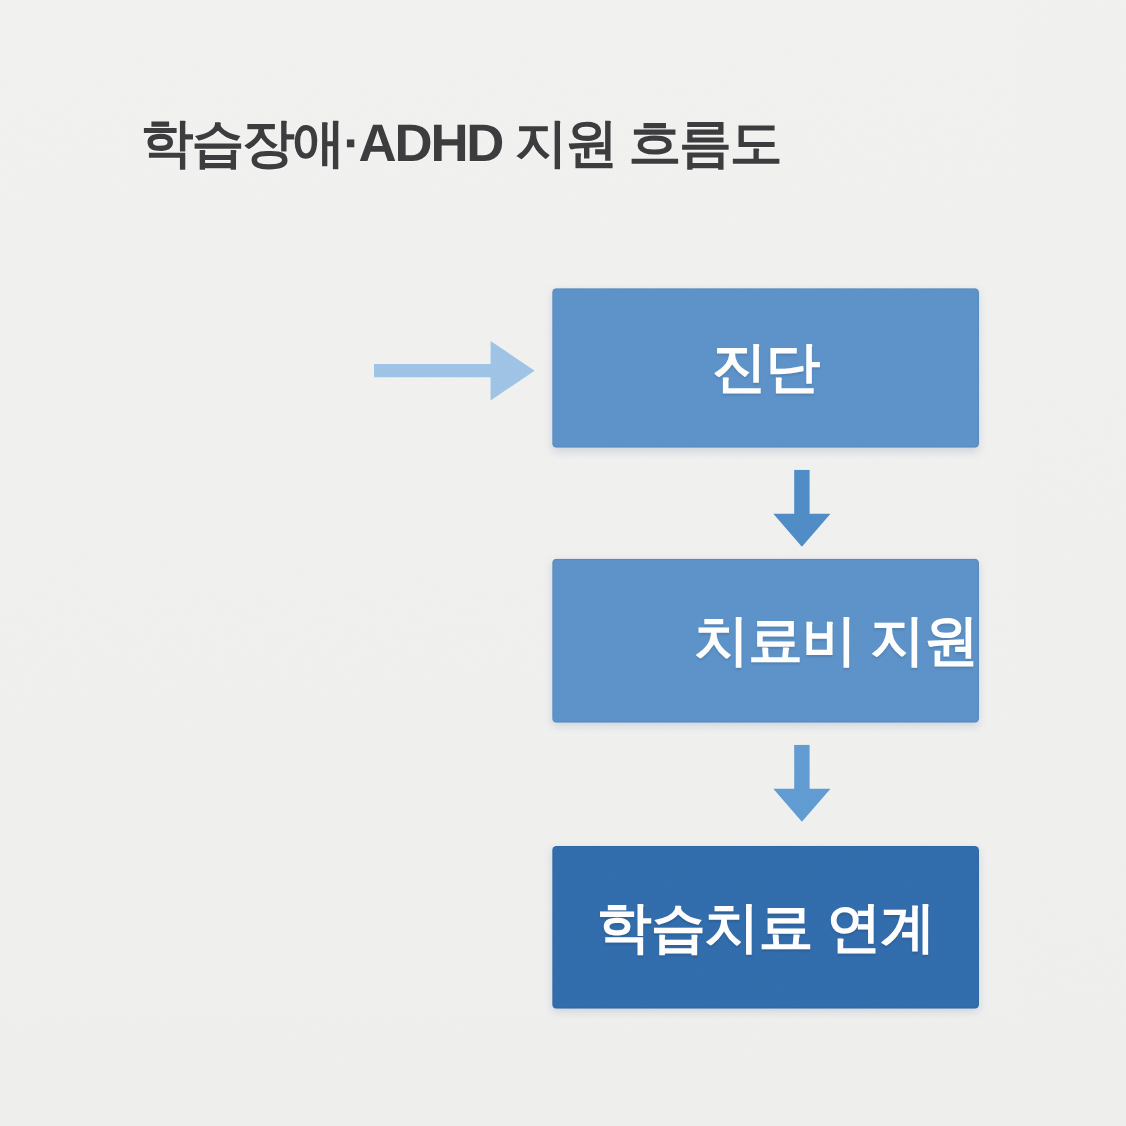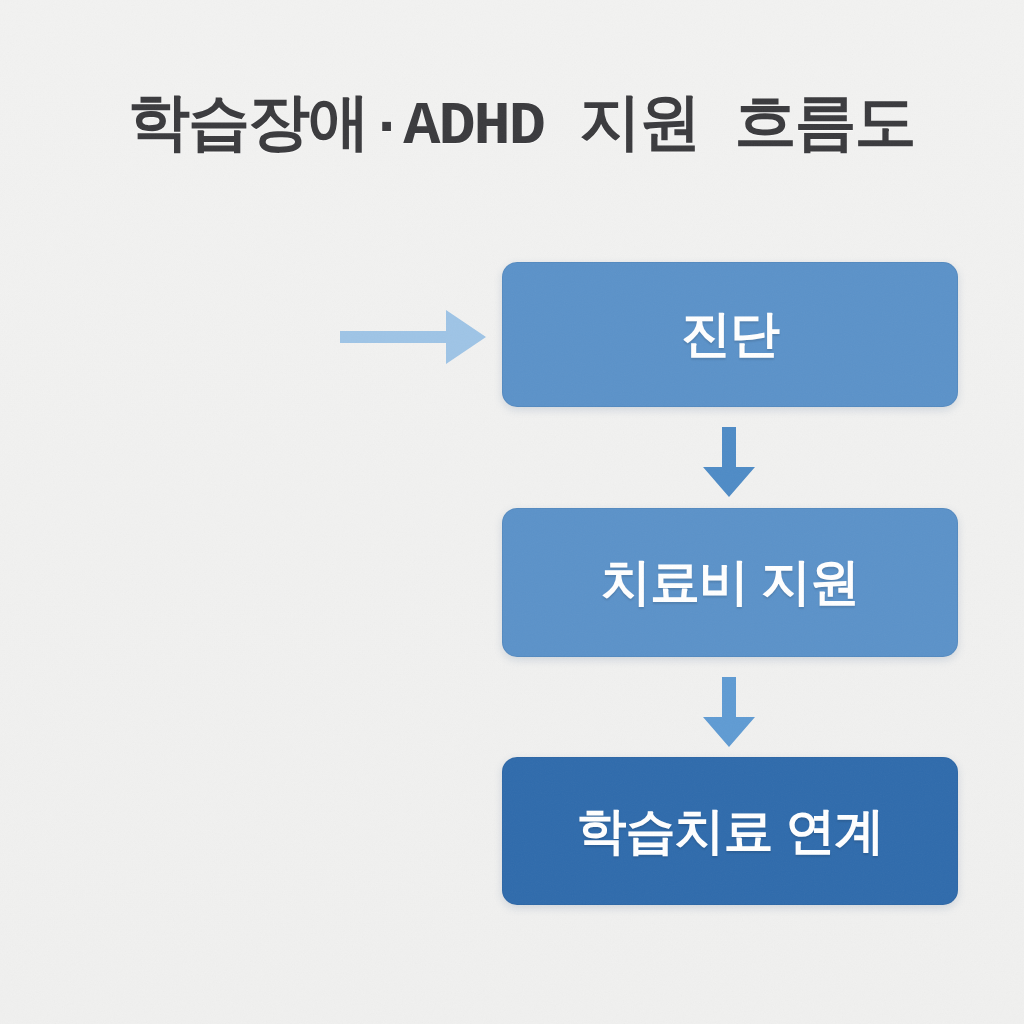--- a/index.html
+++ b/index.html
@@ -18,29 +18,28 @@
     position: absolute;
     inset: 0;
     width: 1024px;
     height: 1024px;
     opacity: 0.045;
     pointer-events: none;
   }
   .title {
     position: absolute;
     left: 128px;
-    top: 80px;
+    top: 98px;
     width: 770px;
-    font-size: 62px;
+    font-size: 48px;
     font-weight: 800;
     letter-spacing: -2px;
     color: #3A3A3D;
     text-shadow: 0 1px 1px rgba(255,255,255,0.6);
     white-space: nowrap;
-    font-family: Liberation Mono, monospace;
   }
   .node {
     position: absolute;
     display: flex;
     align-items: center;
     justify-content: center;
     color: #FFFFFF;
     font-weight: 800;
     text-shadow: 0 2px 2px rgba(0,0,0,0.12);
   }
@@ -50,22 +49,22 @@
     width: 219px;
     height: 219px;
     border-radius: 50%;
     font-size: 45px;
     letter-spacing: -1px;
     box-shadow: 0 3px 8px rgba(70,110,160,0.18);
     padding-bottom: 8px;
   }
   .node-rect {
     left: 502px;
-    width: 456px;
-    border-radius: 15px;
+    width: 388px;
+    border-radius: 4px;
     font-size: 50px;
     letter-spacing: -1px;
     box-shadow: 0 3px 8px rgba(60,95,140,0.18);
     border: 1px solid rgba(30,70,120,0.10);
   }
   .node-diagnosis        { top: 262px; height: 145px; }
   .node-treatment        { top: 508px; height: 149px; }
   .node-linkage          { top: 757px; height: 148px; }
   .arrow { position: absolute; }
   .arrow-right { left: 338px; top: 308px; }
@@ -85,29 +84,29 @@
   </svg>
 
   <div class="node node-rect node-diagnosis" style="background-color: rgb(91, 146, 201);">
     <span>진단</span>
   </div>
 
   <svg class="arrow arrow-down-1" width="52" height="70" viewBox="0 0 52 70">
     <path d="M19 0 L33 0 L33 40 L52 40 L26 70 L0 40 L19 40 Z" fill="#4E8BC6"></path>
   </svg>
 
-  <div class="node node-rect node-treatment" style="background-color: rgb(91, 146, 201);">
+  <div class="node node-rect node-treatment" style="background-color: rgb(91, 146, 201); justify-content: flex-end;">
     <span>치료비 지원</span>
   </div>
 
   <svg class="arrow arrow-down-2" width="52" height="70" viewBox="0 0 52 70">
     <path d="M19 0 L33 0 L33 40 L52 40 L26 70 L0 40 L19 40 Z" fill="#5F9BD3"></path>
   </svg>
 
-  <div class="node node-rect node-linkage" style="background-color: rgb(47, 107, 172);">
+  <div class="node node-rect node-linkage" style="background-color: rgb(47, 107, 172); margin-top: 12px;">
     <span>학습치료 연계</span>
   </div>
 
   <svg class="texture-overlay">
     <filter id="grain">
       <feTurbulence type="fractalNoise" baseFrequency="0.9" numOctaves="2" stitchTiles="stitch"></feTurbulence>
       <feColorMatrix type="saturate" values="0"></feColorMatrix>
     </filter>
     <rect width="1024" height="1024" filter="url(#grain)"></rect>
   </svg>

